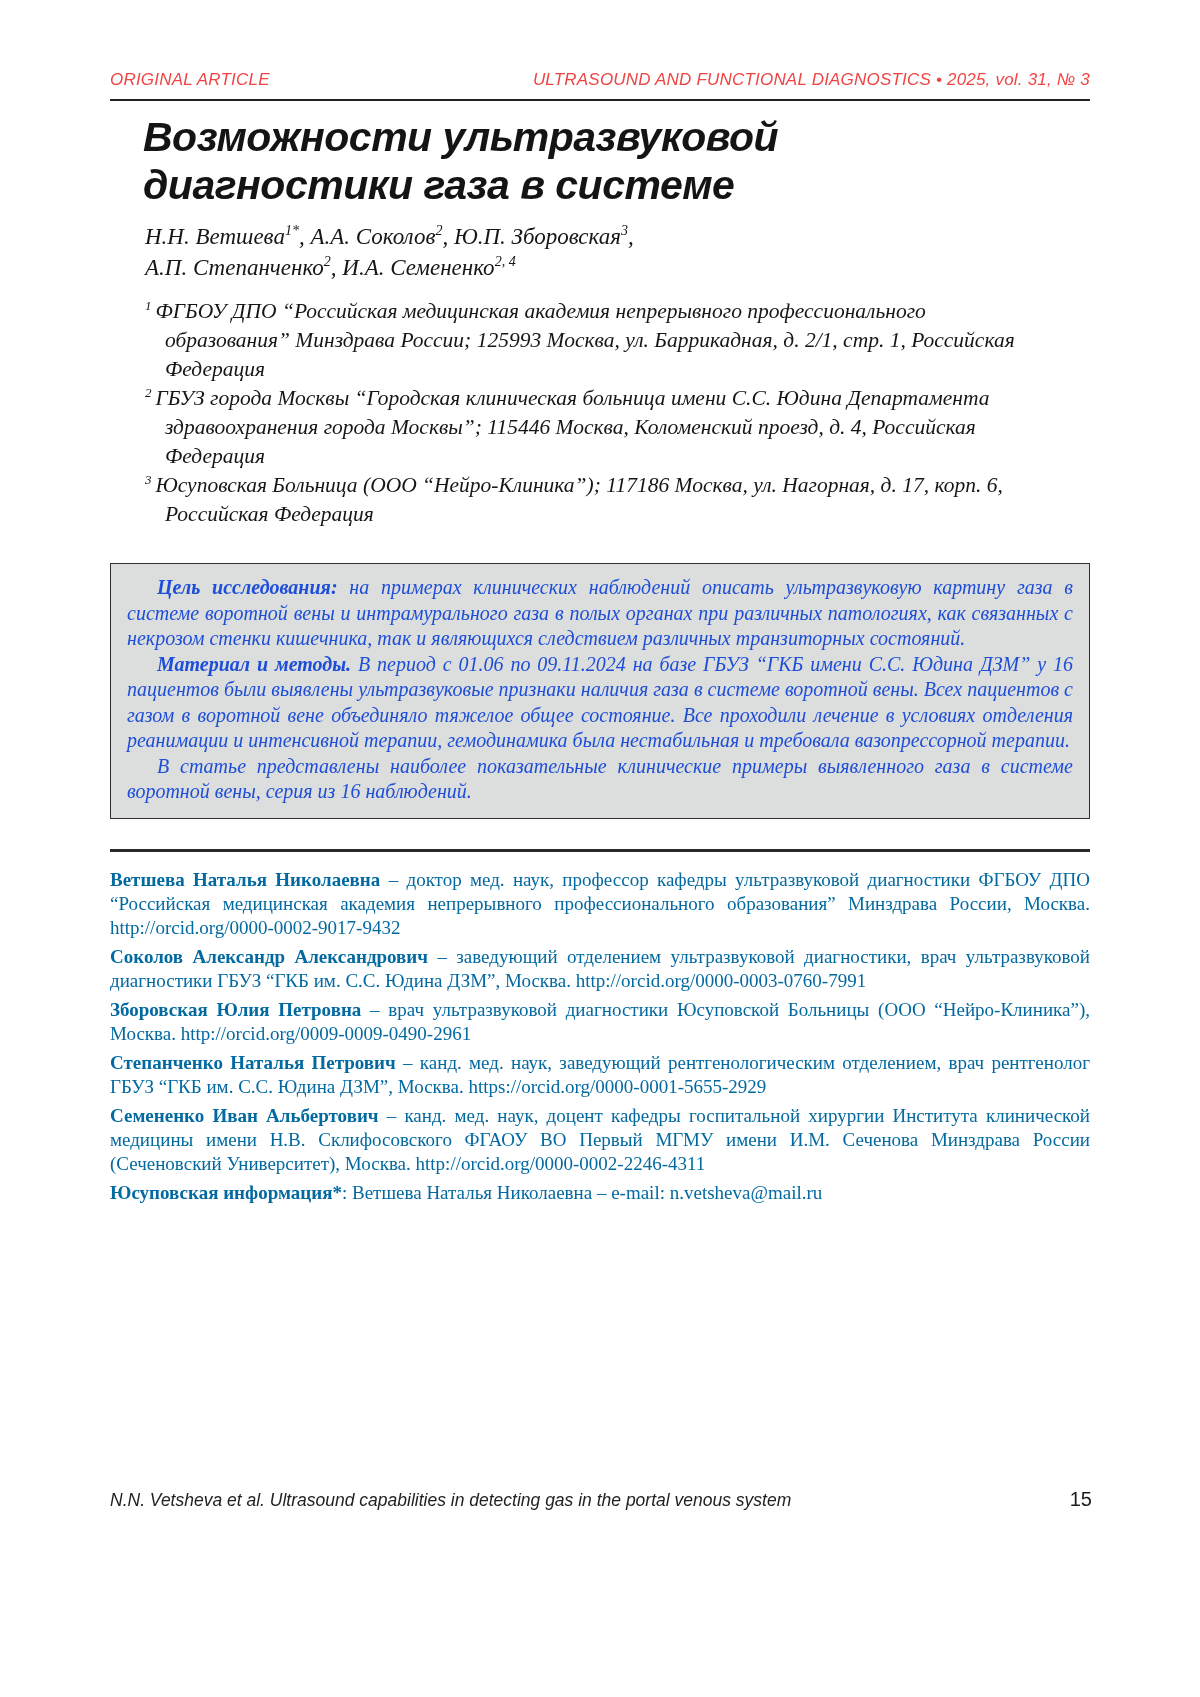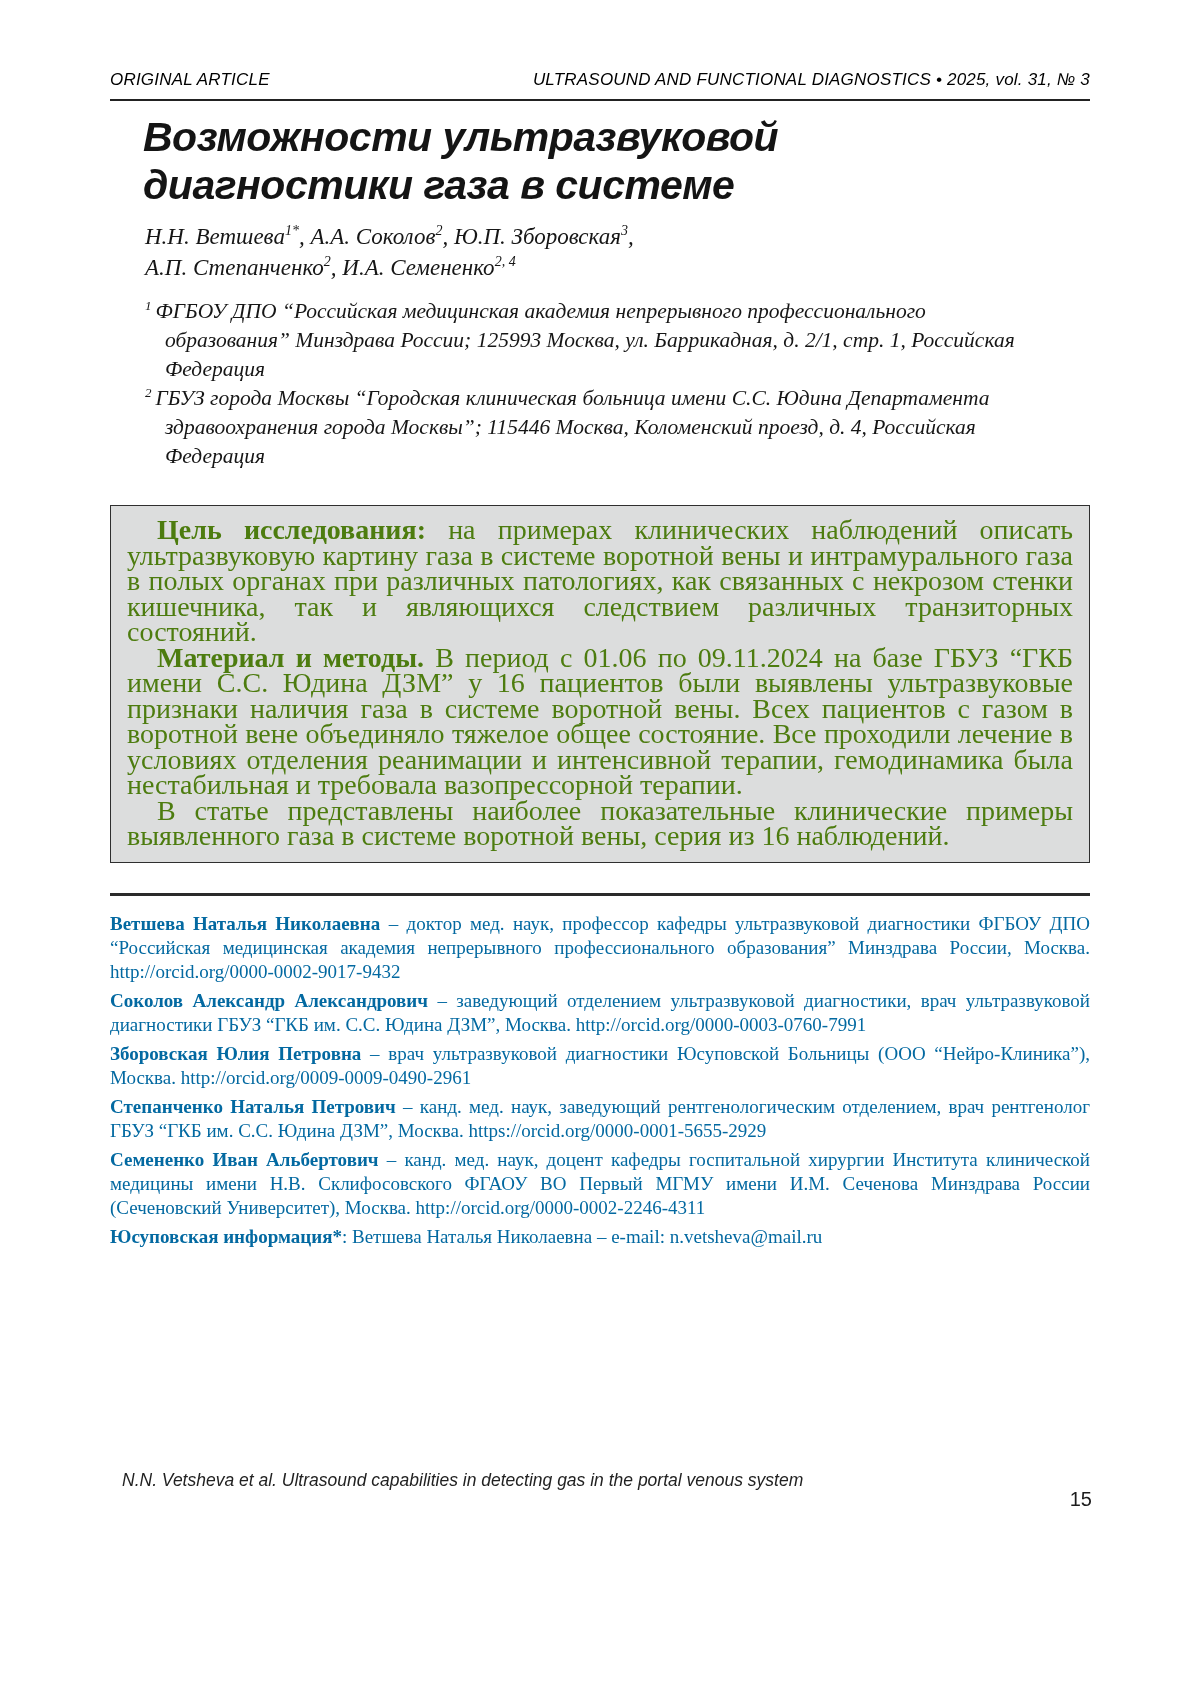--- a/index.html
+++ b/index.html
@@ -5,21 +5,21 @@
   html,body { margin:0; padding:0; background:#ffffff; }
   .page {
     position:relative; width:1200px; height:1697px; margin:0 auto;
     background:#ffffff; box-sizing:border-box; padding:70px 110px 0 110px;
     font-family:"Liberation Serif", serif; color:#1c1c1c;
     overflow:hidden;
   }
   .header-row {
     display:flex; justify-content:space-between; align-items:center;
     font-family:"Liberation Sans", sans-serif; font-style:italic;
-    font-size:17px; color:#000000; letter-spacing:0.2px;
+    font-size:17px; color:#ef4444; letter-spacing:0.2px;
   }
   .header-rule { border-bottom:2.5px solid #222; margin-top:9px; }
 
   .meta { margin:28px 0 0 35px; font-size:20px; line-height:27px; color:#161616; }
 
   .title {
     margin:12px 0 0 33px; font-family:"Liberation Sans", sans-serif;
     font-weight:bold; font-style:italic; font-size:41px; line-height:48px;
     letter-spacing:-0.5px; color:#141414;
   }
@@ -27,36 +27,36 @@
 
   .authors { margin:12px 0 0 35px; font-style:italic; font-size:23px; line-height:31px; color:#161616; }
   .authors sup { font-size:14px; line-height:0; }
 
   .affiliations { margin:14px 0 0 35px; width:905px; font-style:italic; font-size:21.5px; line-height:29px; color:#161616; }
   .aff { padding-left:20px; text-indent:-20px; }
   .aff sup { font-size:13px; line-height:0; margin-right:4px; }
 
   .abstract-box {
     margin-top:34px; background:#dcdddd; border:1.5px solid #2f2f2f;
-    padding:11px 16px 13px 16px; font-size:28px; line-height:25.5px;
-    text-align:justify; color:#4d7c0f;
+    padding:11px 16px 13px 16px; font-size:20px; line-height:25.5px;
+    text-align:justify; color:#1d4ed8;font-style:italic;
   }
   .abstract-box p { margin:0; text-indent:30px; }
   .lead { font-weight:bold; }
 
   .section-rule { margin-top:30px; border-bottom:3px solid #2a2a2a; }
 
   .bios { margin-top:16px; font-size:19px; line-height:24px; text-align:justify; color:#0369a1; }
   .bio { margin:0 0 5px 0; }
   .bio-name { font-weight:bold; }
   .contact { margin-top:4px; }
 
   .footer {
     position:absolute; left:110px; right:108px; top:1470px;
-    display:flex; justify-content:space-between; align-items:flex-start;margin-left:12px;
+    display:flex; justify-content:space-between; align-items:flex-end;
   }
   .footer-left {
     font-family:"Liberation Sans", sans-serif; font-style:italic;
     font-size:17.5px; color:#222;
   }
   .footer-page {
     font-family:"Liberation Sans", sans-serif; font-size:20px;
     color:#1c1c1c; margin-top:18px;
   }
 </style>
@@ -85,20 +85,21 @@
     </div>
     <div class="authors-line">
       <span class="author"><span>А.П. Степанченко</span><sup>2</sup><span>, </span></span>
       <span class="author"><span>И.А. Семененко</span><sup>2, 4</sup><span></span></span>
     </div>
   </div>
 
   <div class="affiliations">
     <div class="aff"><sup>1</sup><span>ФГБОУ ДПО “Российская медицинская академия непрерывного профессионального образования” Минздрава России; 125993 Москва, ул. Баррикадная, д. 2/1, стр. 1, Российская Федерация</span></div>
     <div class="aff"><sup>2</sup><span>ГБУЗ города Москвы “Городская клиническая больница имени С.С. Юдина Департамента здравоохранения города Москвы”; 115446 Москва, Коломенский проезд, д. 4, Российская Федерация</span></div>
+    <div class="aff"><sup>3</sup><span>Юсуповская Больница (ООО “Нейро-Клиника”); 117186 Москва, ул. Нагорная, д. 17, корп. 6, Российская Федерация</span></div>
   </div>
 
   <div class="abstract-box">
     <p><span class="lead">Цель исследования:</span><span> на примерах клинических наблюдений описать ультразвуковую картину газа в системе воротной вены и интрамурального газа в полых органах при различных патологиях, как связанных с некрозом стенки кишечника, так и являющихся следствием различных транзиторных состояний.</span></p>
     <p><span class="lead">Материал и методы.</span><span> В период с 01.06 по 09.11.2024 на базе ГБУЗ “ГКБ имени С.С. Юдина ДЗМ” у 16 пациентов были выявлены ультразвуковые признаки наличия газа в системе воротной вены. Всех пациентов с газом в воротной вене объединяло тяжелое общее состояние. Все проходили лечение в условиях отделения реанимации и интенсивной терапии, гемодинамика была нестабильная и требовала вазопрессорной терапии.</span></p>
     <p><span>В статье представлены наиболее показательные клинические примеры выявленного газа в системе воротной вены, серия из 16 наблюдений.</span></p>
   </div>
 
   <div class="section-rule"></div>
 

